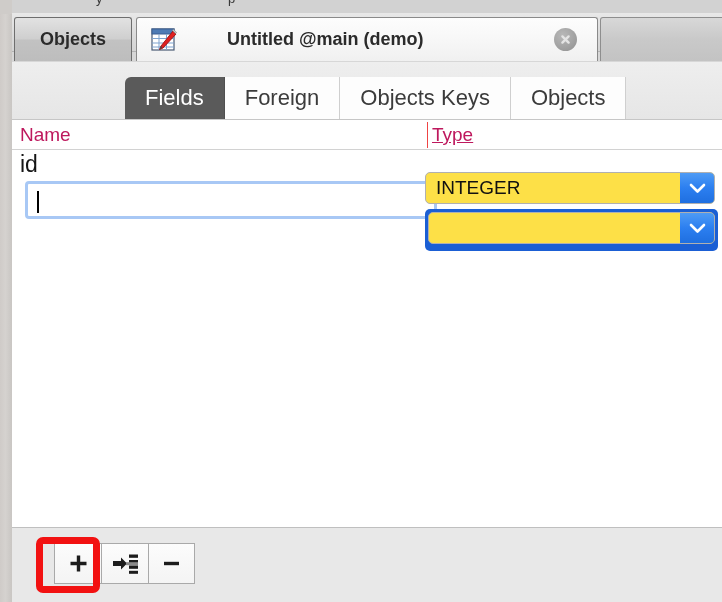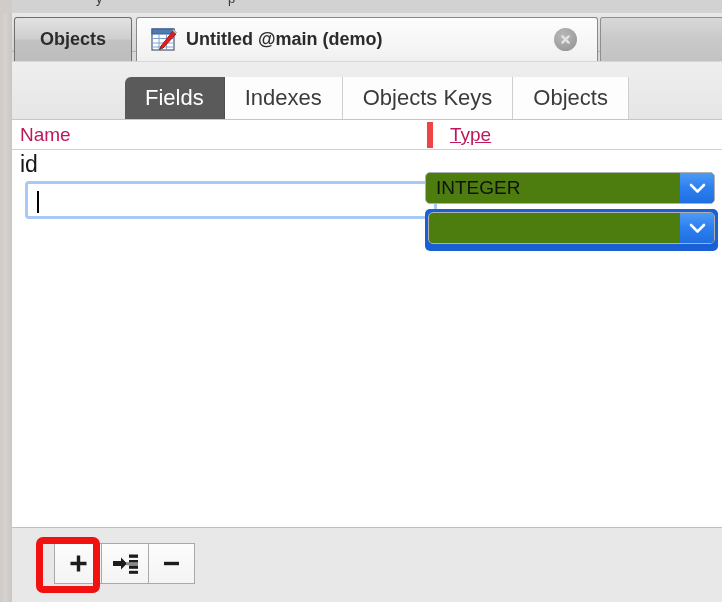--- a/index.html
+++ b/index.html
@@ -81,20 +81,21 @@
     background: linear-gradient(to bottom,#e2e2e2 0%,#cfcfcf 48%,#c2c2c2 52%,#bdbdbd 100%);
     border-color: #6e6e6e;
   }
   .tab.active {
     left: 124px;
     width: 462px;
     padding-left: 14px;
     background: linear-gradient(to bottom,#fdfdfd 0%,#f6f6f6 60%,#f0f0f0 100%);
     border-color: #8a8a8a;
     z-index: 3;
+    gap: 41px;
   }
   .tab.blank {
     left: 588px;
     width: 134px;
     background: linear-gradient(to bottom,#d8d8d8 0%,#c9c9c9 50%,#c3c3c3 100%);
     border-color: #8e8e8e;
   }
 
   .tab-icon {
     width: 26px; height: 24px;
@@ -164,21 +165,21 @@
   .grid-header .hcell {
     position: absolute;
     top: 0;
     height: 30px;
     display: flex;
     align-items: center;
     font-size: 19px;
     color: #be185d;
   }
   .hcell.c-name { left: 8px; }
-  .hcell.c-type { left: 415px; padding-left: 17px; border-left: 6px solid #ef4444; height: 26px; margin-top: 2px; text-decoration: underline; }
+  .hcell.c-type { left: 415px; padding-left: 4px; border-left: 1px solid #ef4444; height: 26px; margin-top: 2px; text-decoration: underline; }
 
   .grid-row {
     position: relative;
     height: 28px;
   }
   .cell-name {
     position: absolute;
     left: 8px; top: 0;
     width: 400px; height: 28px;
     display: flex; align-items: center;
@@ -206,21 +207,21 @@
     position: absolute;
     left: 9px; top: 7px;
     width: 2px; height: 22px;
     background: #000000;
   }
 
   
   .combo {
     position: absolute;
     height: 32px;
-    background: #4d7c0f;
+    background: #fde047;
     border: 1px solid #b0b0b0;
     border-radius: 5px;
     display: flex;
     align-items: center;
   }
   .combo .combo-value {
     padding-left: 10px;
     font-size: 19px;
     color: #111111;
     white-space: nowrap;
@@ -346,21 +347,21 @@
     <div class="tab blank">
       <span class="tab-label"></span>
     </div>
   </div>
 
   <div class="subtabbar">
     <div class="subtab selected">
       <span>Fields</span>
     </div>
     <div class="subtab">
-      <span>Indexes</span>
+      <span>Foreign</span>
     </div>
     <div class="subtab">
       <span>Objects Keys</span>
     </div>
     <div class="subtab">
       <span>Objects</span>
     </div>
   </div>
 
   <div class="grid">

